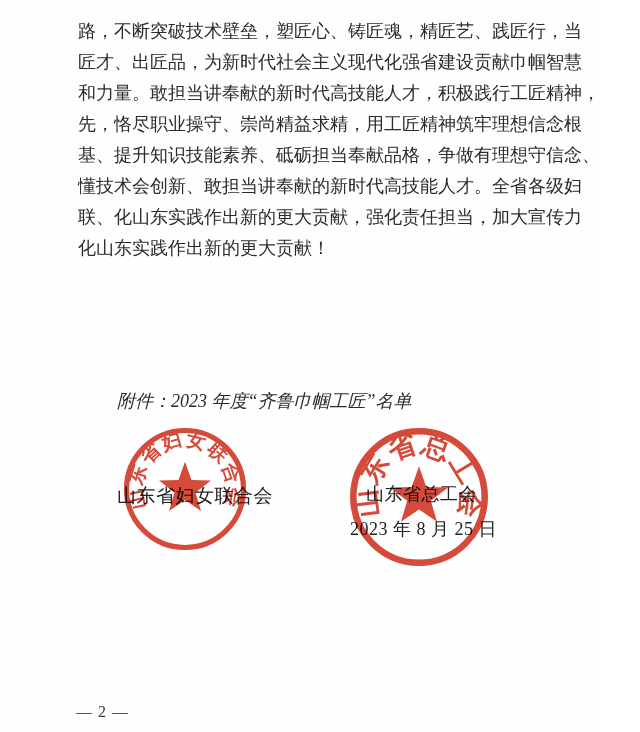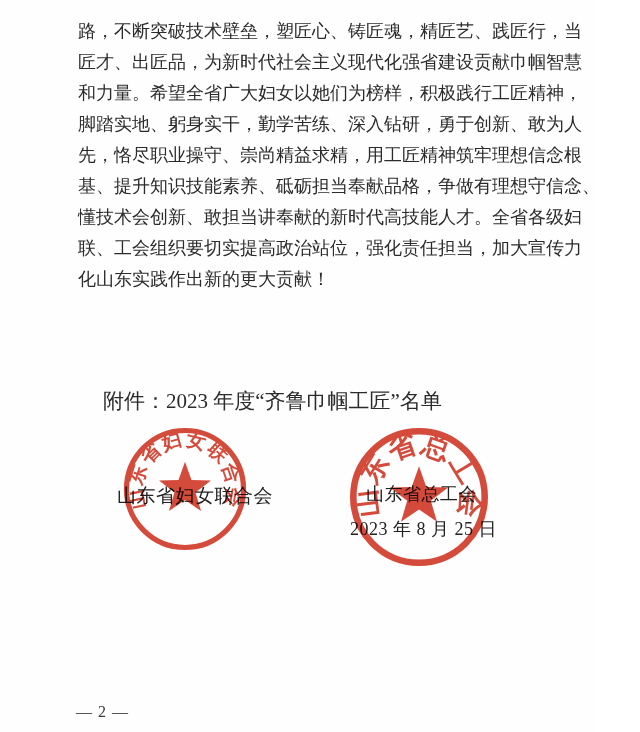--- a/index.html
+++ b/index.html
@@ -21,24 +21,25 @@
     white-space:nowrap;
     text-align:justify;
     text-align-last:justify;
     overflow:visible;
   }
   .body-line.last{
     text-align-last:left;
   }
   .attachment{
     position:absolute;
-    left:103px;top:388px;
+    left:117px;top:388px;
     color:#2b2b2b;
-    font-size:21px;line-height:26px;
+    font-size:18px;line-height:26px;
     white-space:nowrap;
+    font-style:italic;
   }
   .sig-text{
     position:absolute;
     color:#222222;
     white-space:nowrap;
   }
   .sig-fulian{left:117px;top:483px;font-size:19px;letter-spacing:0.5px;}
   .sig-gonghui{left:366px;top:482px;font-size:18px;letter-spacing:0.5px;}
   .sig-date{left:350px;top:517px;font-size:18px;letter-spacing:0.5px;}
   .seal{
@@ -62,26 +63,25 @@
   }
 </style>
 </head>
 <body>
 
 <div class="page">
 
   <div class="body-text">
     <div class="body-line">路，不断突破技术壁垒，塑匠心、铸匠魂，精匠艺、践匠行，当</div>
     <div class="body-line">匠才、出匠品，为新时代社会主义现代化强省建设贡献巾帼智慧</div>
-    <div class="body-line">和力量。希望全省广大妇女以她们为榜样，积极践行工匠精神，</div>
-    <div class="body-line">脚踏实地、躬身实干，勤学苦练、深入钻研，勇于创新、敢为人</div>
+    <div class="body-line">和力量。敢担当讲奉献的新时代高技能人才，积极践行工匠精神，</div>
     <div class="body-line">先，恪尽职业操守、崇尚精益求精，用工匠精神筑牢理想信念根</div>
     <div class="body-line">基、提升知识技能素养、砥砺担当奉献品格，争做有理想守信念、</div>
     <div class="body-line">懂技术会创新、敢担当讲奉献的新时代高技能人才。全省各级妇</div>
-    <div class="body-line">联、工会组织要切实提高政治站位，强化责任担当，加大宣传力</div>
+    <div class="body-line">联、化山东实践作出新的更大贡献，强化责任担当，加大宣传力</div>
     <div class="body-line last">化山东实践作出新的更大贡献！</div>
   </div>
 
   <div class="attachment">附件：2023 年度“齐鲁巾帼工匠”名单</div>
 
   <div class="sig-text sig-fulian">山东省妇女联合会</div>
 
   <div class="sig-text sig-gonghui">山东省总工会</div>
 
   <div class="sig-text sig-date">2023 年 8 月 25 日</div>

